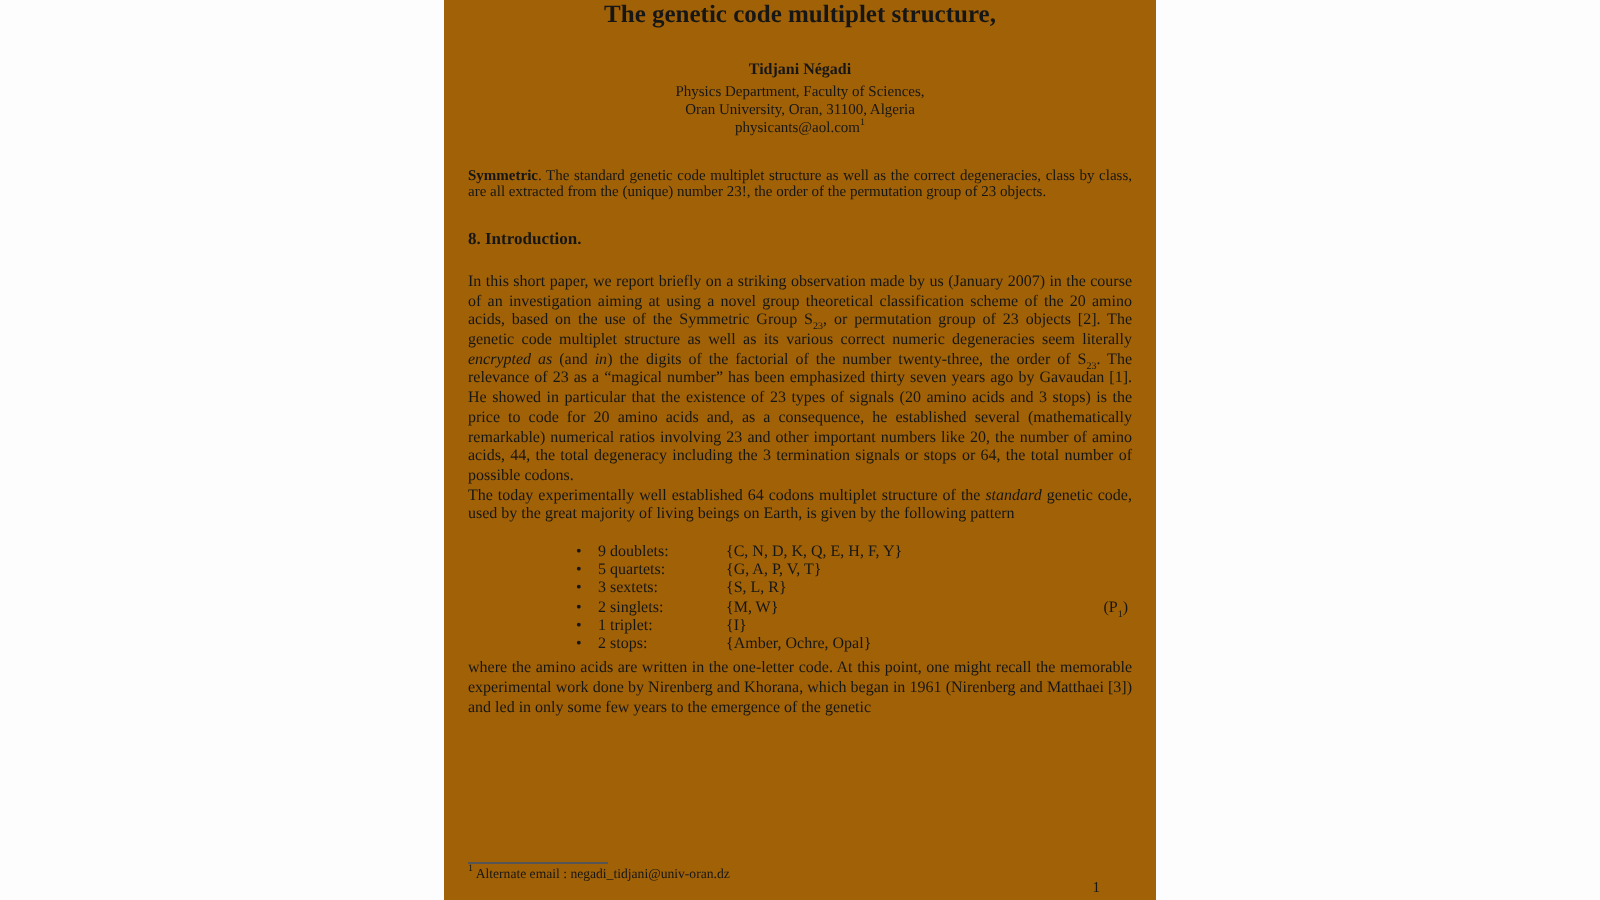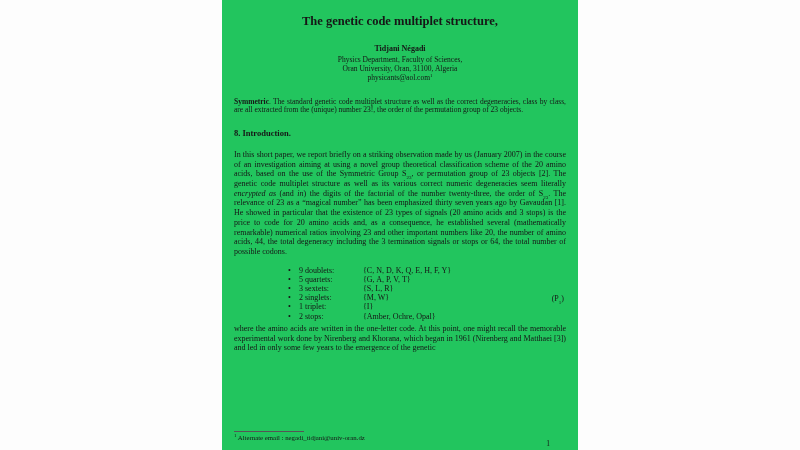--- a/index.html
+++ b/index.html
@@ -7,22 +7,22 @@
   body {
     font-family: "Liberation Serif", "DejaVu Serif", serif;
     color: #161616;
     position: relative;
     overflow: hidden;
   }
   .page {
     position: absolute;
     left: 222px; top: 0;
     width: 356px; height: 450px;
-    padding: 14px 12px 0 12px;
-    background: #22c55e;
+    padding: 0 12px 0 12px;
+    background: #a16207;
   }
   .title { text-align: center; font-weight: bold; font-size: 12.5px; line-height: 14.5px; }
   .author-block { text-align: center; margin-top: 15px; }
   .author { font-size: 8px; font-weight: bold; margin-bottom: 2px; }
   .affil { font-size: 7.5px; line-height: 9px; }
   sup { font-size: 5px; vertical-align: super; line-height: 0; }
   sub { font-size: 5px; vertical-align: sub; line-height: 0; }
   .abstract { margin-top: 16px; font-size: 7.5px; line-height: 8.7px; text-align: justify; }
   .abstract b { font-weight: bold; }
   .section { margin-top: 13px; font-size: 8.5px; font-weight: bold; }
@@ -56,20 +56,21 @@
     <div class="affil">Oran University, Oran, 31100, Algeria</div>
     <div class="affil"><span>physicants@aol.com</span><sup>1</sup></div>
   </div>
 
   <p class="abstract"><b>Symmetric</b><span>. The standard genetic code multiplet structure as well as the correct degeneracies, class by class, are all extracted from the (unique) number 23!, the order of the permutation group of 23 objects.</span></p>
 
   <h2 class="section">8. Introduction.</h2>
 
   <p class="body-text"><span>In this short paper, we report briefly on a striking observation made by us (January 2007) in the course of an investigation aiming at using a novel group theoretical classification scheme of the 20 amino acids, based on the use of the Symmetric Group S</span><sub>23</sub><span>, or permutation group of 23 objects [2]. The genetic code multiplet structure as well as its various correct numeric degeneracies seem literally </span><em>encrypted as</em><span> (and </span><em>in</em><span>) the digits of the factorial of the number twenty-three, the order of S</span><sub>23</sub><span>. The relevance of 23 as a “magical number” has been emphasized thirty seven years ago by Gavaudan [1]. He showed in particular that the existence of 23 types of signals (20 amino acids and 3 stops) is the price to code for 20 amino acids and, as a consequence, he established several (mathematically remarkable) numerical ratios involving 23 and other important numbers like 20, the number of amino acids, 44, the total degeneracy including the 3 termination signals or stops or 64, the total number of possible codons.</span></p>
 
+  <p class="body-text cont"><span>The today experimentally well established 64 codons multiplet structure of the </span><em>standard</em><span> genetic code, used by the great majority of living beings on Earth,  is given by the following pattern</span></p>
 
   <div class="list-wrap">
     <div class="list-row">
       <span class="bullet">•</span>
       <span class="m-label">9 doublets:</span>
       <span class="m-value">{C, N, D, K, Q, E, H, F, Y}</span>
     </div>
     <div class="list-row">
       <span class="bullet">•</span>
       <span class="m-label">5 quartets:</span>

